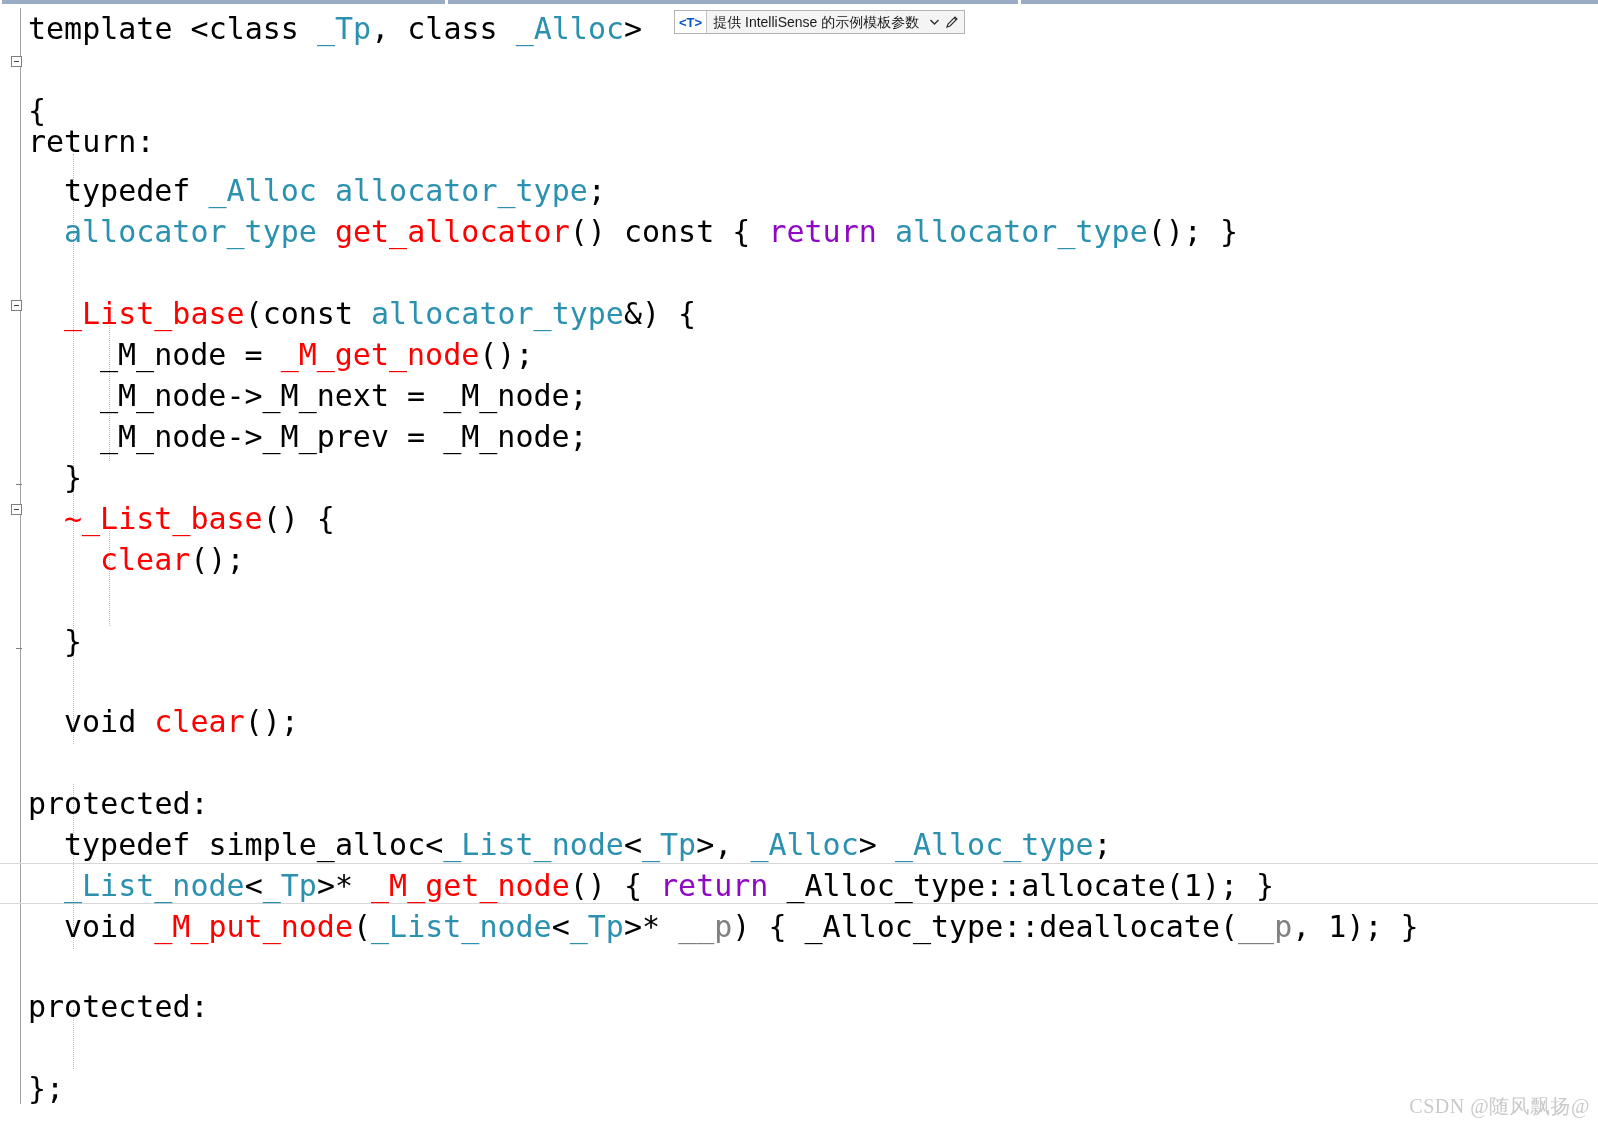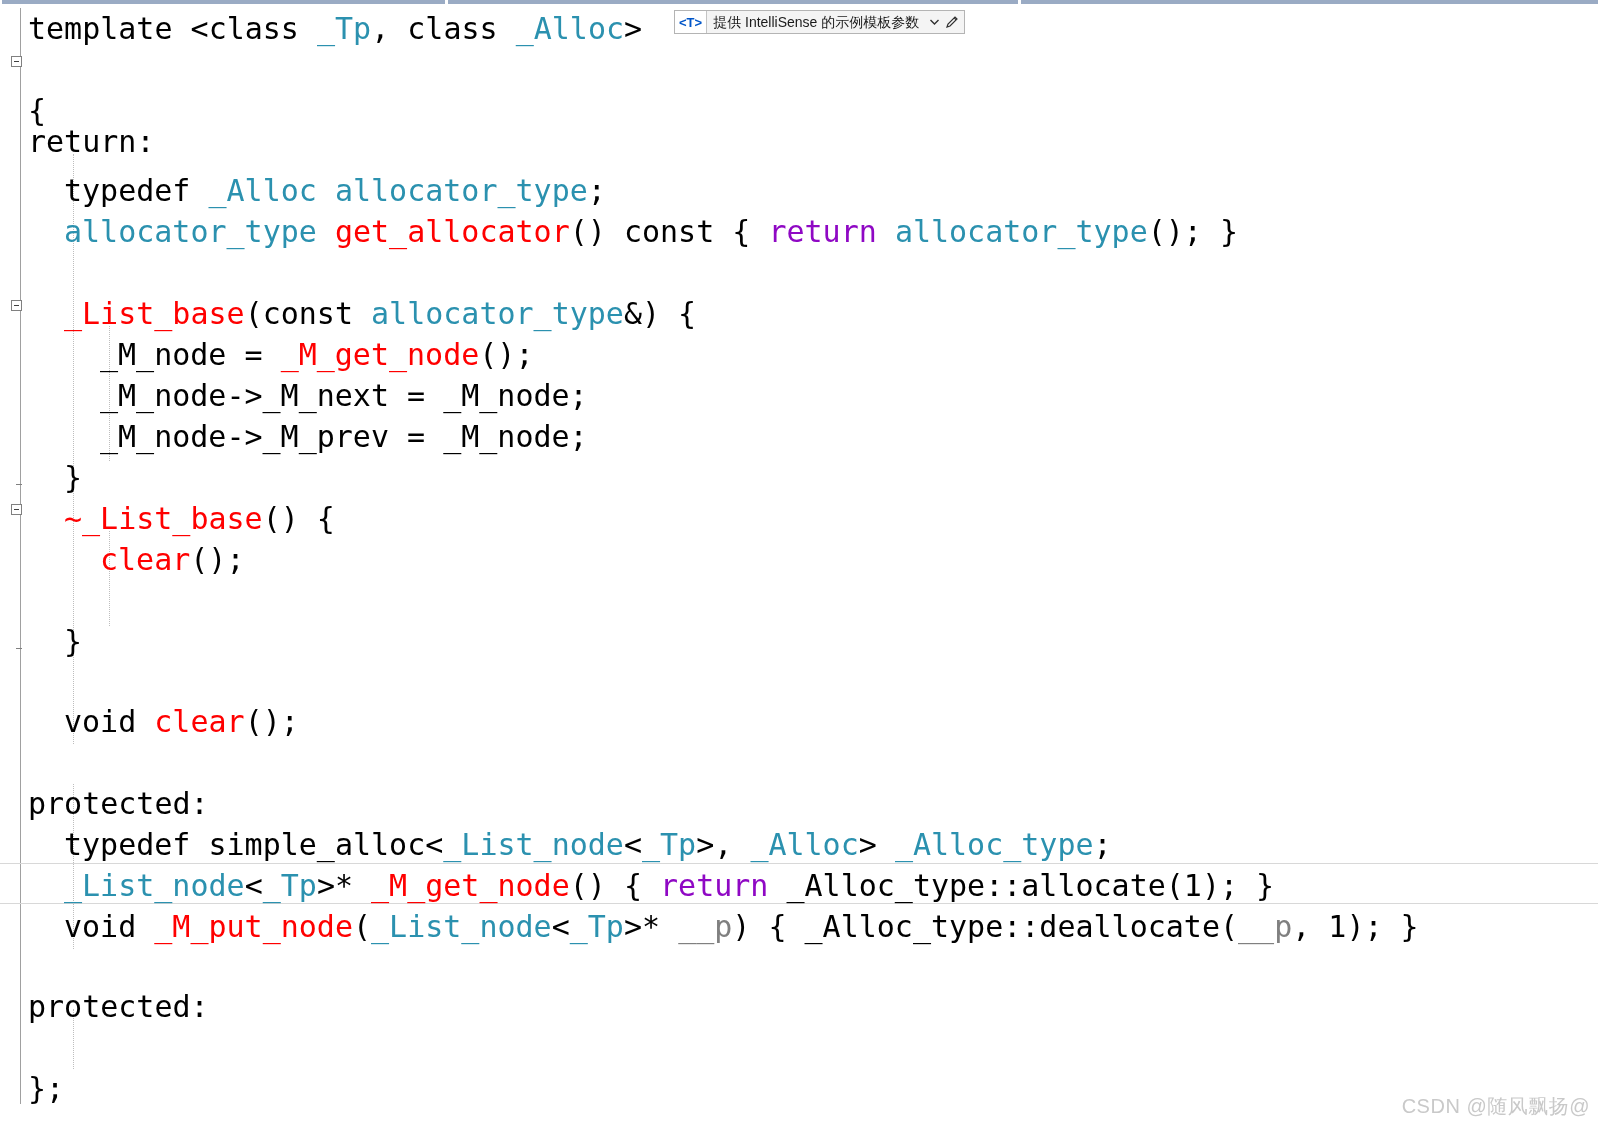--- a/index.html
+++ b/index.html
@@ -188,21 +188,21 @@
     background: #f4f4f4;
     padding-right: 2px;
   }
   .tip-pencil svg { display: block; }
 
   
   .watermark {
     position: absolute;
     right: 8px;
     bottom: 6px;
-    font-family: Liberation Sans, sans-serif;
+    font-family: Liberation Serif, serif;
     font-size: 20px;
     color: #c9c9c9;
     letter-spacing: 0.5px;
     white-space: nowrap;
     user-select: none;
     margin-left: 14px;
   }
 </style>
 </head>
 <body>

